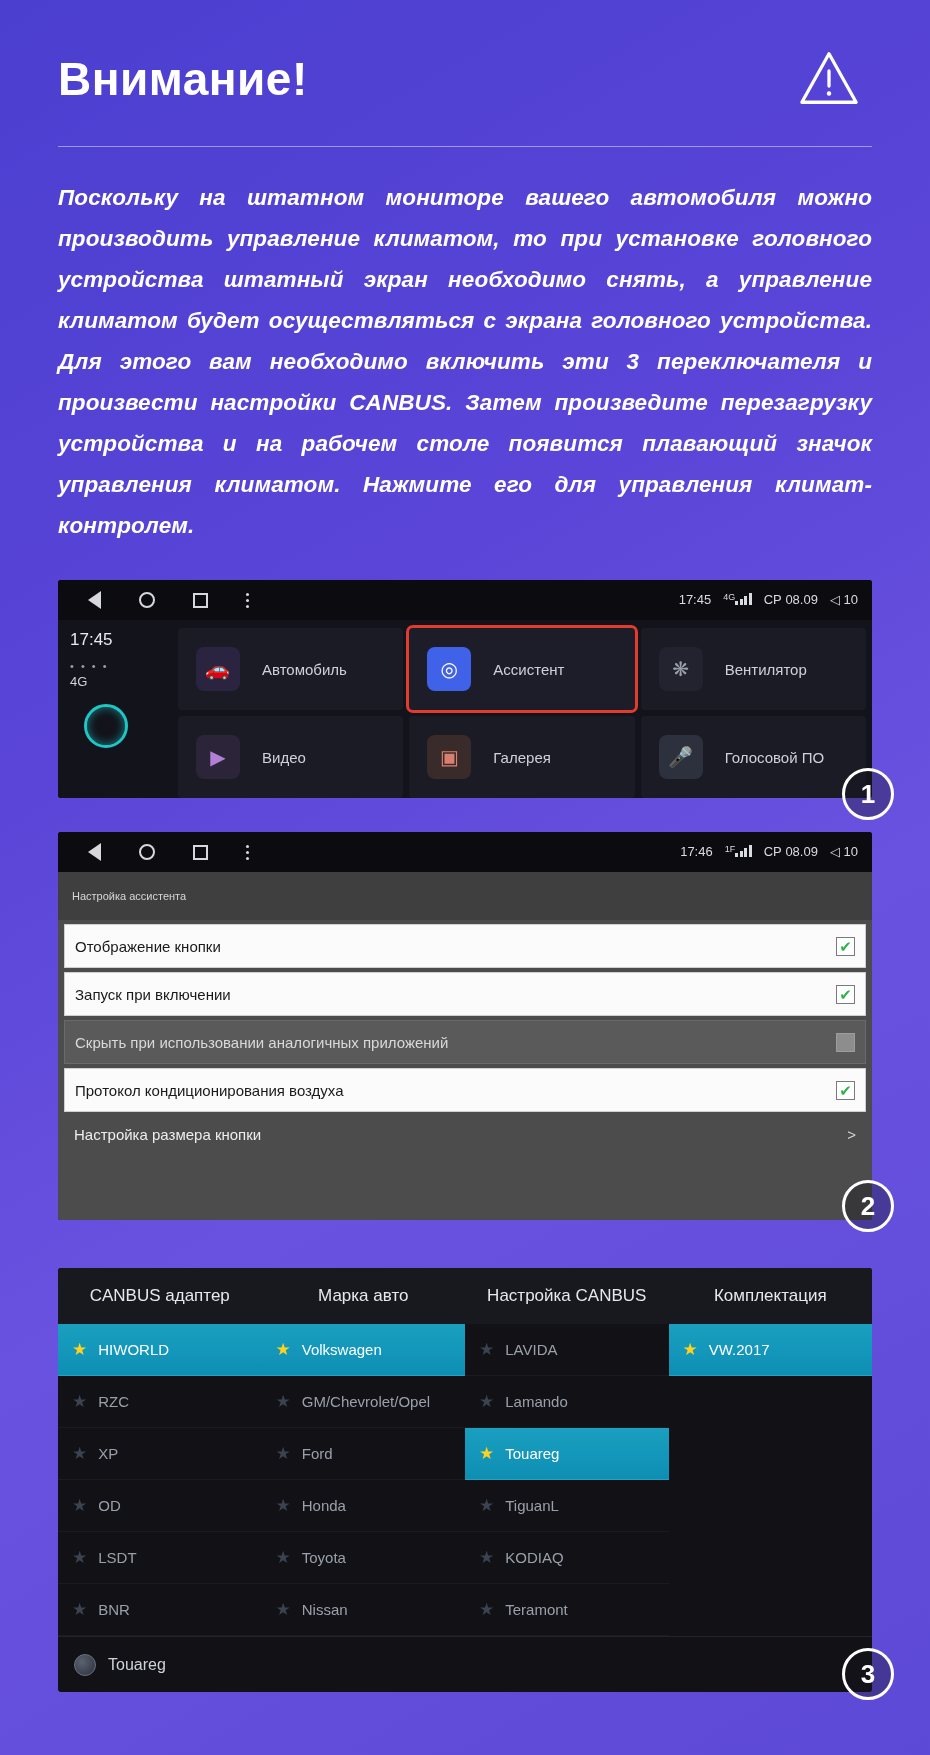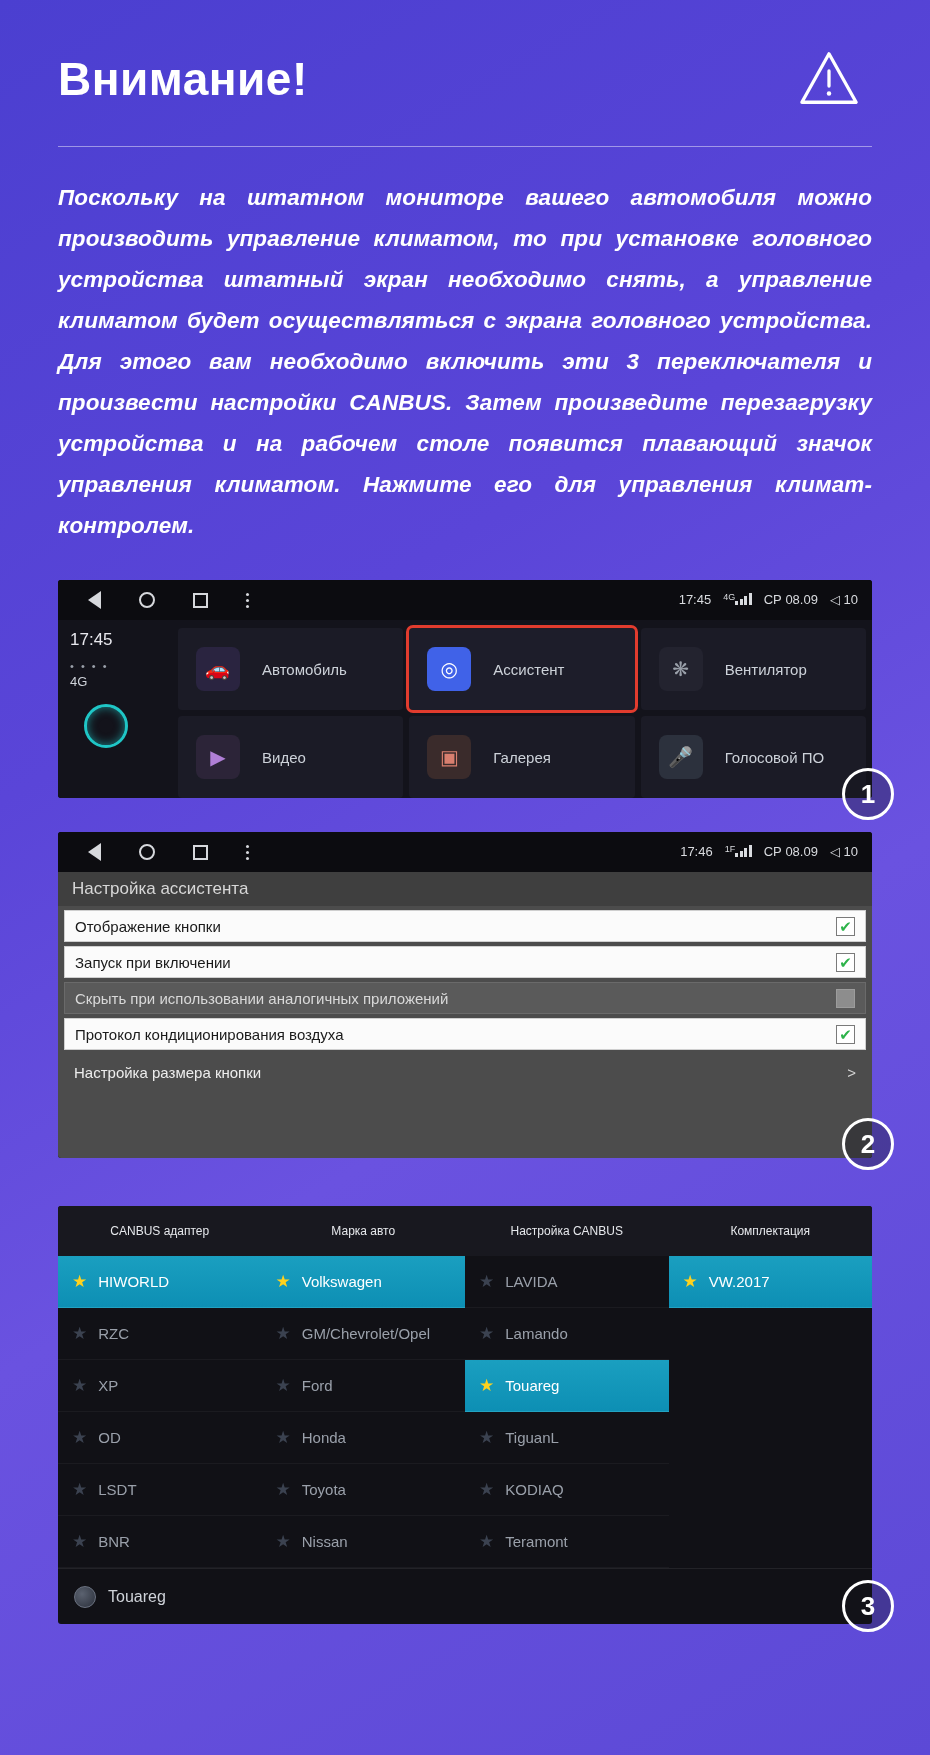--- a/index.html
+++ b/index.html
@@ -76,37 +76,37 @@
   
   .badge {
     position:absolute; width: 52px; height: 52px; border-radius:50%;
     border: 3px solid #fff; color:#fff; font-size: 26px; font-weight:bold;
     display:flex; align-items:center; justify-content:center;
     background: rgba(20,20,30,0.35);
   }
 
   
   .settings { background:#4c4c4c; padding-bottom: 8px; }
-  .st-title { background:#3f3f3f; color:#d7d7d7; font-size:17px; padding:7px 14px; }
-  .st-row { height: 32px; margin: 4px 6px; display:flex; align-items:center; padding: 0 10px;
+  .st-title { background:#3f3f3f; color:#d7d7d7; font-size:11px; padding:18px 14px; }
+  .st-row { height: 44px; margin: 4px 6px; display:flex; align-items:center; padding: 0 10px;
             font-size: 15px; color:#1a1a1a; }
   .st-row.light { background:#fbfbfb; border:1px solid #cfcfcf; }
   .st-row.dark { background:#5a5a5a; color:#d9d9d9; border:1px solid #6a6a6a; }
   .st-row .lbl { flex:1; }
   .chk { width:19px;height:19px;border:1px solid #7a7a7a;background:#fff;display:flex;align-items:center;justify-content:center;
          color:#2db34a; font-size:15px; line-height:1; }
   .chk.empty { background:#8d8d8d; border-color:#9c9c9c; }
   .st-row.plain { background:transparent; color:#ededed; border:none; height:36px; }
   .chev { color:#d5d5d5; font-size:15px; }
   .st-blank { height: 56px; }
 
   
   .canbus { background:#111116; }
   .cb-head { display:grid; grid-template-columns: repeat(4, 1fr); background:#18181f; }
-  .cb-head div { text-align:center; font-size:12px; color:#e6e8ec; padding: 18px 12px; }
+  .cb-head div { text-align:center; font-size:17px; color:#e6e8ec; padding: 18px 12px; }
   .cb-cols { display:grid; grid-template-columns: repeat(4, 1fr); }
   .cb-col { padding-top: 0; }
   .cb-item { display:flex; align-items:center; gap: 11px; height: 52px; padding-left: 14px;
              font-size: 15px; color:#9aa0aa; border-bottom: 1px solid rgba(255,255,255,.045); }
   .cb-item.on { background: linear-gradient(180deg,#1a9fc0,#0d8fb4); color:#ffffff; }
   .star { font-size: 17px; color: #3b4250; line-height:1; }
   .cb-item.on .star { color: #ffd21e; }
   .cb-foot { display:flex; align-items:center; gap:12px; height: 56px; padding-left: 16px;
              border-top: 1px solid rgba(255,255,255,.08); color:#cfd3d9; font-size:16px; }
   .globe { width:22px;height:22px;border-radius:50%;border:1px solid #6b7280;display:inline-block;

